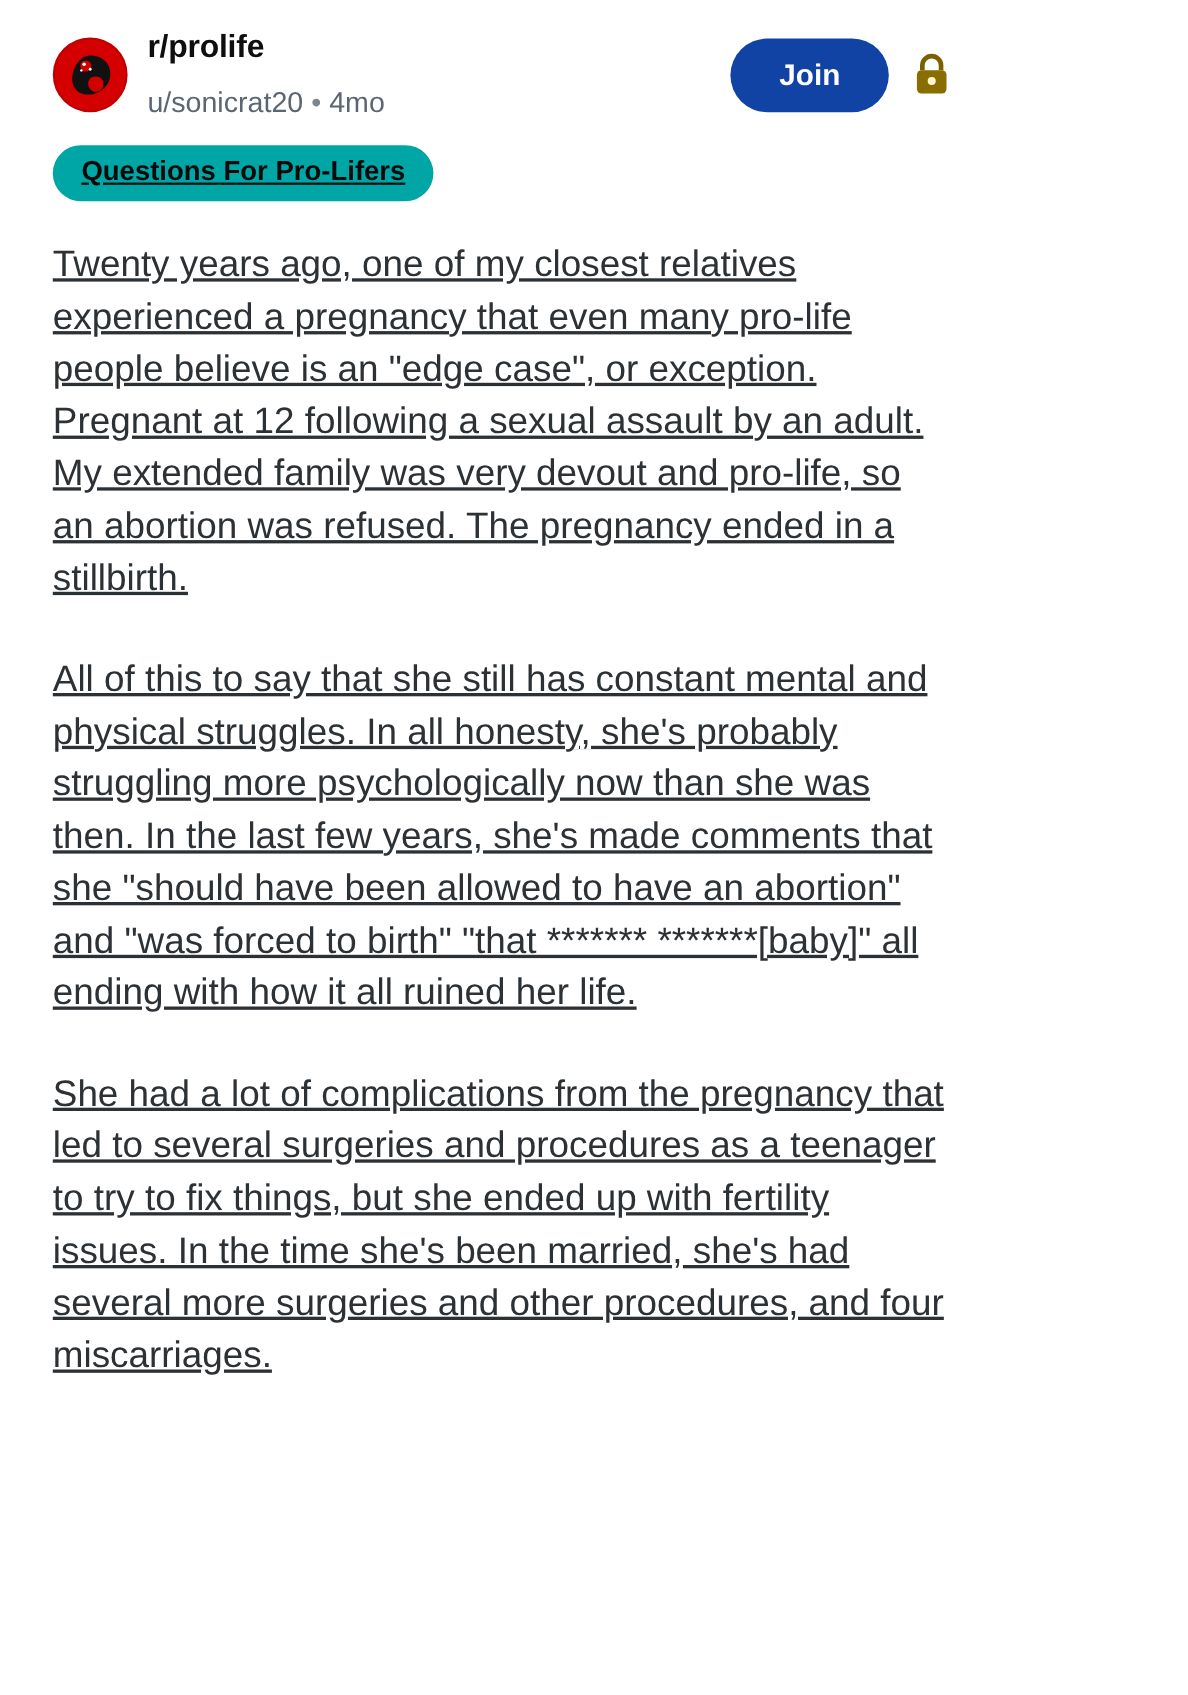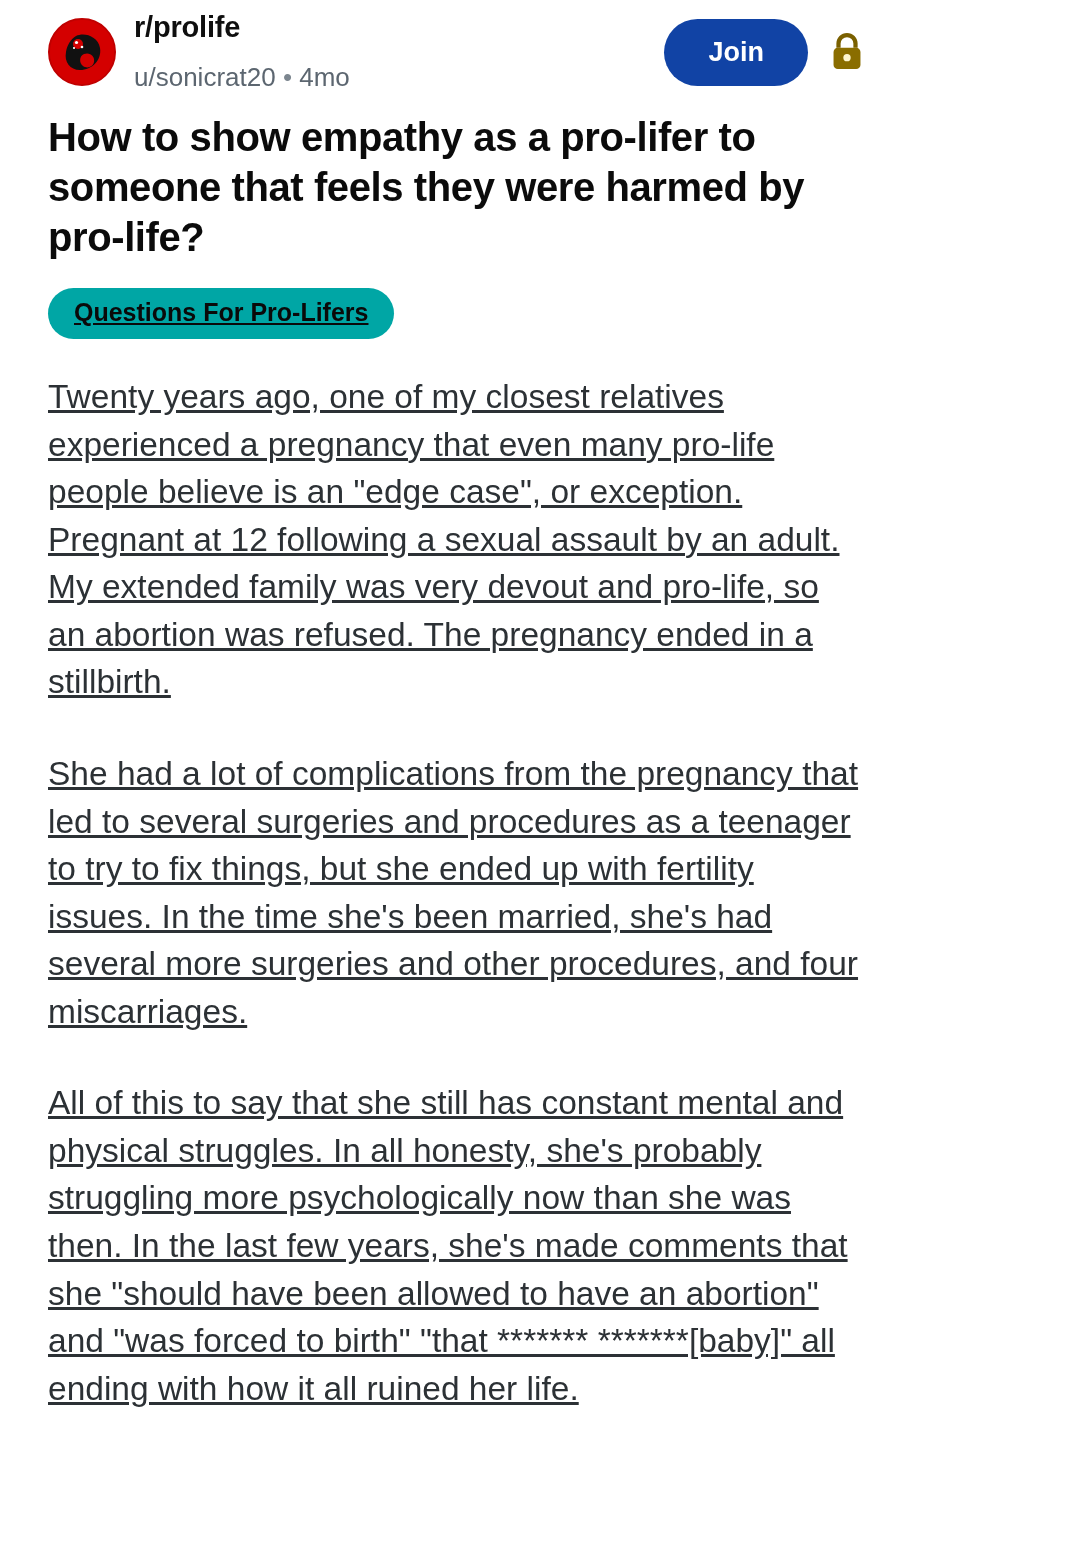--- a/index.html
+++ b/index.html
@@ -11,21 +11,21 @@
   body {
     width: 1080px;
     height: 1541px;
     font-family: "Liberation Sans", sans-serif;
     color: #1a1a1b;
     overflow: hidden;
   }
   .post {
     position: relative;
     width: 912px;
-    padding: 0 48px;
+    padding: 16px 48px;
   }
   
   .post-header {
     display: flex;
     align-items: center;
     padding-top: 14px;
     height: 90px;
   }
   .avatar {
     width: 68px;
@@ -145,23 +145,22 @@
 
     <button class="join-btn">Join</button>
 
     <svg class="lock-icon" viewBox="0 0 24 28" aria-hidden="true">
       <path d="M6 11 V8 a6 6 0 0 1 12 0 v3" fill="none" stroke="#7a6000" stroke-width="3"></path>
       <rect x="2.5" y="11" width="19" height="15" rx="3" fill="#8a6d00"></rect>
       <circle cx="12" cy="18" r="2.6" fill="#fff6d0"></circle>
     </svg>
   </div>
 
-  <div class="post-title">How to show empathy as a pro-lifer to someone that feels they were harmed by pro-life?</div>
 
   <div class="flair">Questions For Pro-Lifers</div>
 
   <div class="post-body">
     <p>Twenty years ago, one of my closest relatives experienced a pregnancy that even many pro-life people believe is an "edge case", or exception. Pregnant at 12 following a sexual assault by an adult. My extended family was very devout and pro-life, so an abortion was refused. The pregnancy ended in a stillbirth.</p>
+    <p>All of this to say that she still has constant mental and physical struggles. In all honesty, she's probably struggling more psychologically now than she was then. In the last few years, she's made comments that she "should have been allowed to have an abortion" and "was forced to birth" "that ******* *******[baby]" all ending with how it all ruined her life.</p>
     <p>She had a lot of complications from the pregnancy that led to several surgeries and procedures as a teenager to try to fix things, but she ended up with fertility issues. In the time she's been married, she's had several more surgeries and other procedures, and four miscarriages.</p>
-    <p>All of this to say that she still has constant mental and physical struggles. In all honesty, she's probably struggling more psychologically now than she was then. In the last few years, she's made comments that she "should have been allowed to have an abortion" and "was forced to birth" "that ******* *******[baby]" all ending with how it all ruined her life.</p>
   </div>
 
 </div>
 
 </body></html>

